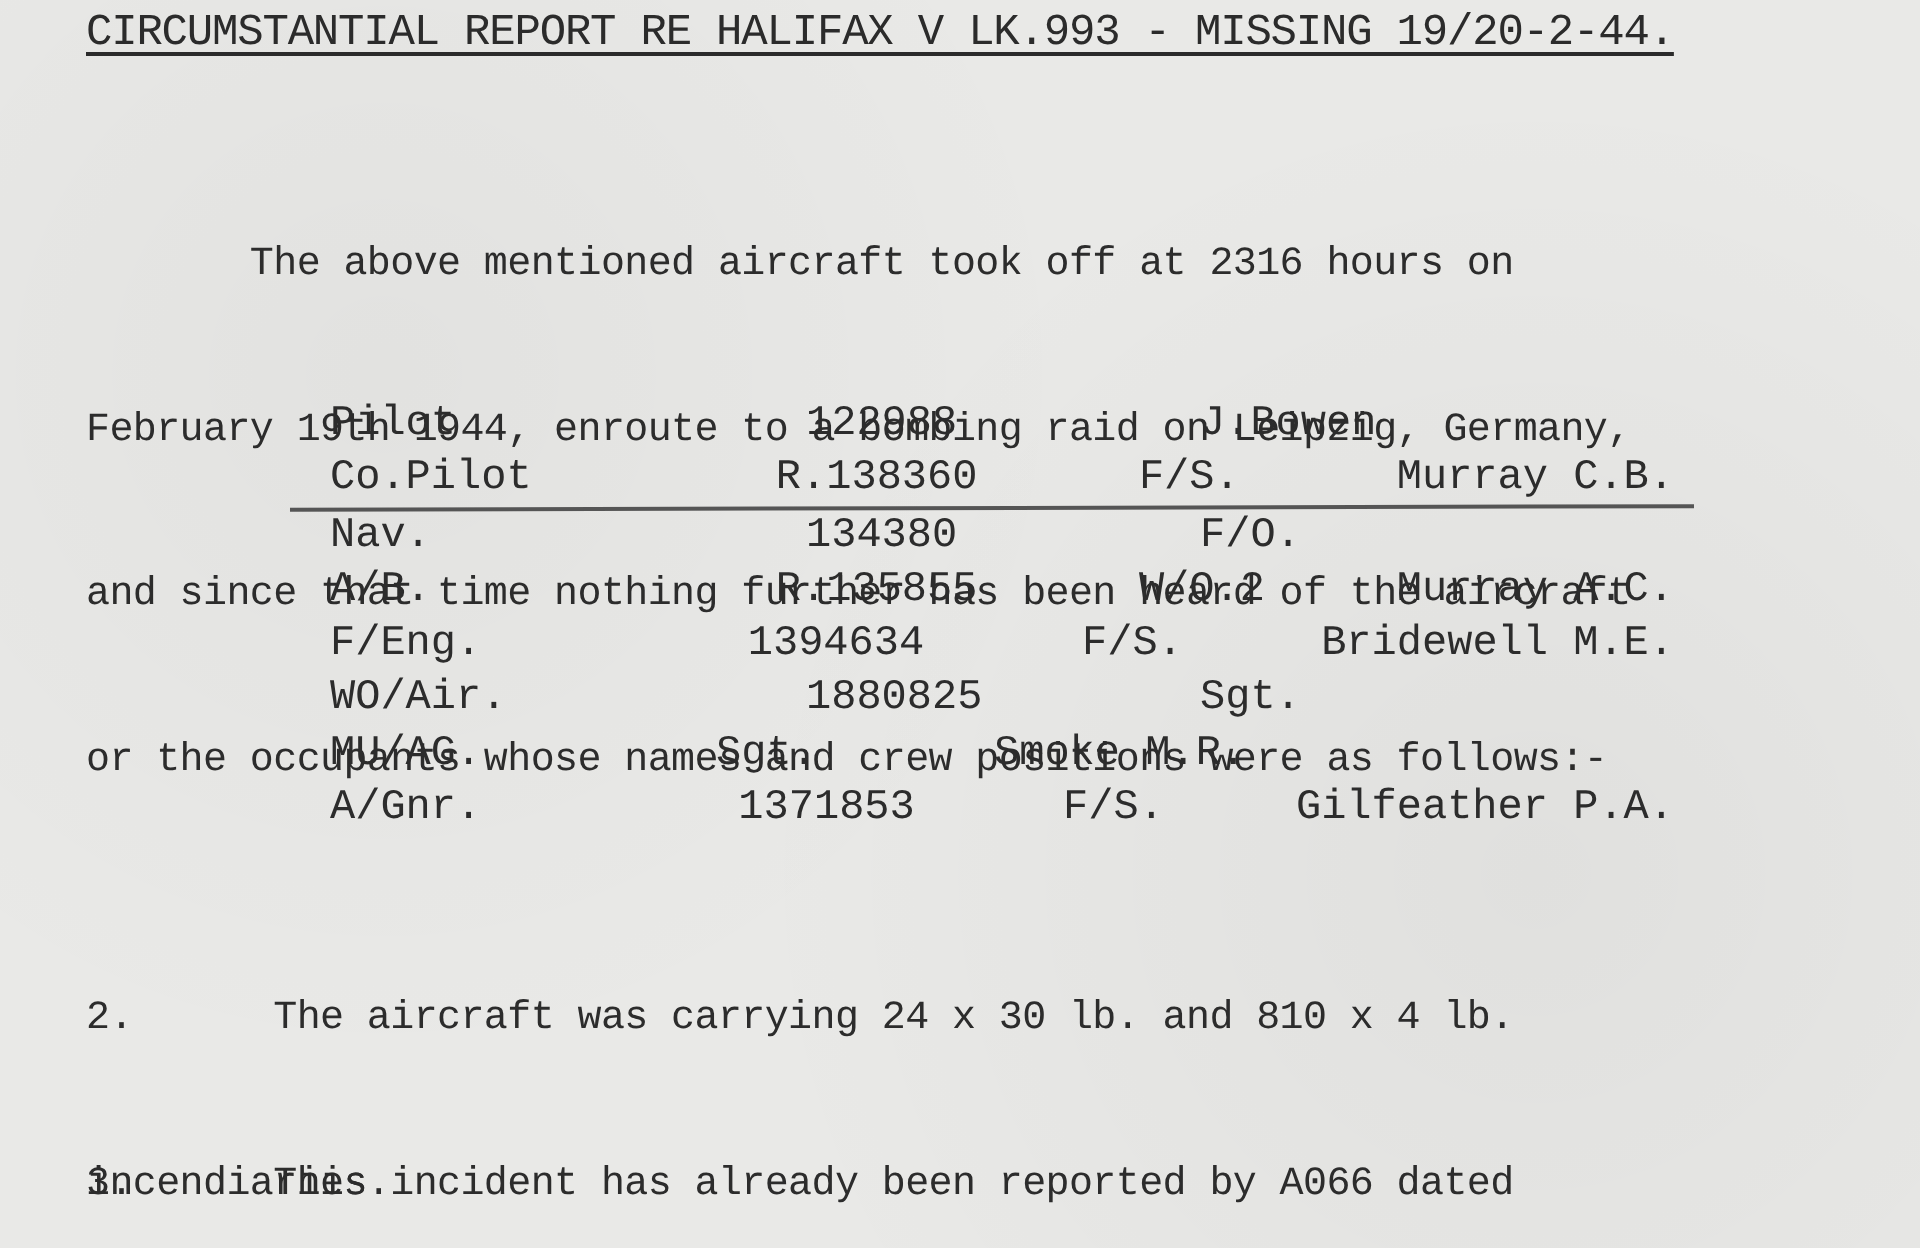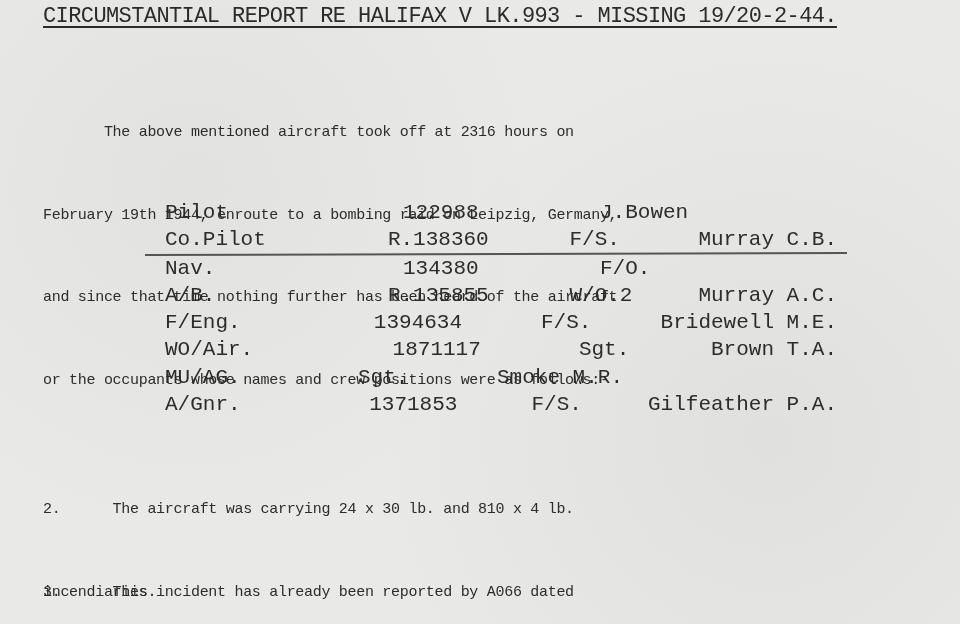--- a/index.html
+++ b/index.html
@@ -15,21 +15,21 @@
   }
   .page { position: absolute; left: 0; top: 0; width: 960px; height: 624px; }
   .title {
     position: absolute; left: 43px; top: 4px;
     font-size: 22px; letter-spacing: -0.6px; color: #2b2b2b;
     text-decoration: underline; text-underline-offset: 4px;
     white-space: nowrap;
   }
   .para {
     position: absolute; left: 43px; width: 900px;
-    font-size: 15px; line-height: 27.5px; white-space: pre;
+    font-size: 20px; line-height: 27.5px; white-space: pre;
     letter-spacing: -0.3px; color: #2c2c2c;
   }
   .p1 { top: 64px; }
   .crew {
     position: absolute; left: 165px; top: 199px; width: 672px;
     font-size: 21px; color: #2c2c2c;
   }
   .row { display: flex; height: 27.3px; line-height: 27.3px; white-space: nowrap; gap: 31px; }
   .c-pos { width: 162px; }
   .c-num { width: 166px; margin-left: 45px; }
@@ -77,23 +77,22 @@
       <span class="c-name">Murray A.C.</span>
     </div>
     <div class="row">
       <span class="c-pos">F/Eng.</span>
       <span class="c-num">1394634</span>
       <span class="c-rank">F/S.</span>
       <span class="c-name">Bridewell M.E.</span>
     </div>
     <div class="row">
       <span class="c-pos">WO/Air.</span>
-      <span class="c-num">1871117</span>
+      <span class="c-num">1880825</span>
       <span class="c-rank">Sgt.</span>
-      <span class="c-name">Brown T.A.</span>
     </div>
     <div class="row">
       <span class="c-pos">MU/AG.</span>
       <span class="c-rank">Sgt.</span>
       <span class="c-name">Smoke M.R.</span>
     </div>
     <div class="row">
       <span class="c-pos">A/Gnr.</span>
       <span class="c-num">1371853</span>
       <span class="c-rank">F/S.</span>

